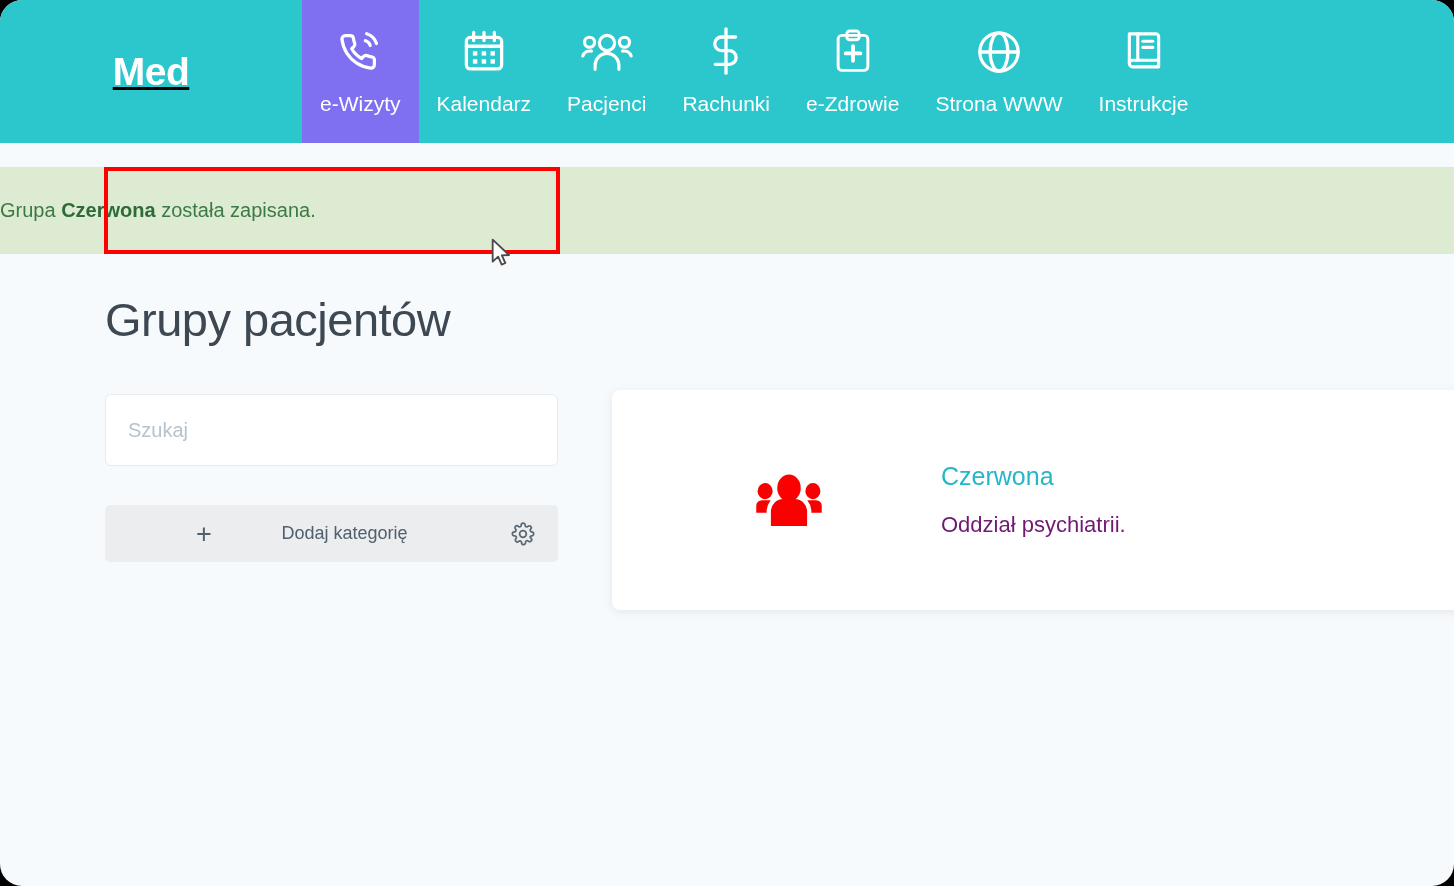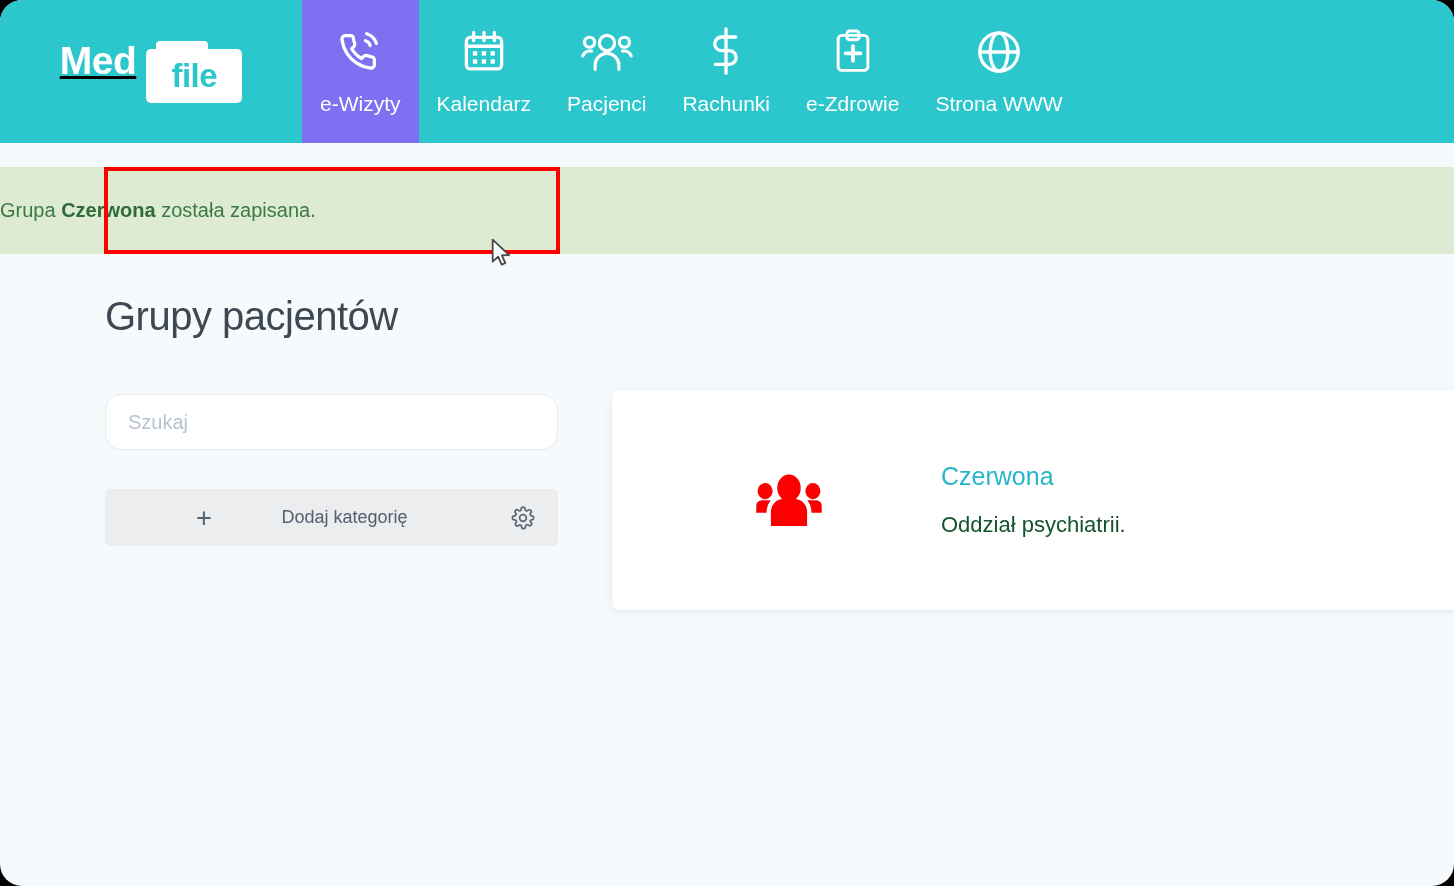--- a/index.html
+++ b/index.html
@@ -152,39 +152,39 @@
     left: 0;
     top: 254px;
     width: 1454px;
     height: 632px;
   }
 
   #page-title {
     position: absolute;
     left: 105px;
     top: 42px;
-    font-size: 40px;
+    font-size: 47px;
     font-weight: 400;
     color: #3d4852;
     letter-spacing: -0.5px;
     line-height: 1;
   }
 
   #left-col {
     position: absolute;
     left: 105px;
     top: 140px;
     width: 453px;
   }
 
   #search-input {
     width: 453px;
-    height: 56px;
+    height: 72px;
     border: 1px solid #e6ebef;
-    border-radius: 16px;
+    border-radius: 6px;
     background: #ffffff;
     padding: 0 22px;
     font-size: 20px;
     color: #3d4852;
     font-family: "Liberation Sans", sans-serif;
     outline: none;
   }
   #search-input::placeholder { color: #b8c2cc; }
 
   #add-category-button {
@@ -258,21 +258,21 @@
   }
   #card-title {
     font-size: 25px;
     color: #24b7c9;
     line-height: 1.1;
     cursor: pointer;
   }
   #card-desc {
     margin-top: 22px;
     font-size: 22px;
-    color: #14532d;
+    color: #701a75;
     line-height: 1.1;
   }
 
   
   #cursor {
     position: absolute;
     left: 490px;
     top: 238px;
     width: 22px;
     height: 30px;
@@ -282,25 +282,20 @@
 </head>
 <body>
 
 <div id="app-window">
 
   <nav id="topnav">
 
     <div id="logo-block">
       <div class="logo-wrap">
         <span class="logo-med">Med</span>
-        <span class="logo-folder">
-          <span class="tab"></span>
-          <span class="body"></span>
-          <span class="file-text">file</span>
-        </span>
       </div>
     </div>
 
     <div class="nav-item active">
       <span class="nav-icon">
         <svg width="46" height="46" viewBox="0 0 24 24" fill="none" stroke="#ffffff" stroke-width="1.7" stroke-linecap="round" stroke-linejoin="round">
           <path d="M15.5 2.5c1.2.4 2.3 1 3.2 1.9.9.9 1.5 2 1.9 3.2"></path>
           <path d="M14.8 6.1c.6.2 1.1.5 1.6.9.4.4.7 1 .9 1.6"></path>
           <path d="M19.5 16.1v2.6a1.7 1.7 0 0 1-1.9 1.7 16.8 16.8 0 0 1-7.3-2.6 16.5 16.5 0 0 1-5.1-5.1A16.8 16.8 0 0 1 2.6 5.4 1.7 1.7 0 0 1 4.3 3.5h2.6a1.7 1.7 0 0 1 1.7 1.5c.1.8.3 1.6.6 2.4a1.7 1.7 0 0 1-.4 1.8l-1.1 1.1a13.5 13.5 0 0 0 5.1 5.1l1.1-1.1a1.7 1.7 0 0 1 1.8-.4c.8.3 1.6.5 2.4.6a1.7 1.7 0 0 1 1.4 1.2z"></path>
         </svg>
@@ -367,20 +362,32 @@
       <span class="nav-icon">
         <svg width="46" height="46" viewBox="0 0 24 24" fill="none" stroke="#ffffff" stroke-width="1.7" stroke-linecap="round" stroke-linejoin="round">
           <circle cx="12" cy="12" r="10"></circle>
           <line x1="2" y1="12" x2="22" y2="12"></line>
           <ellipse cx="12" cy="12" rx="4.6" ry="10"></ellipse>
         </svg>
       </span>
       <span class="nav-label">Strona WWW</span>
     </div>
 
+    <div class="nav-item">
+      <span class="nav-icon">
+        <svg width="44" height="46" viewBox="0 0 24 25" fill="none" stroke="#ffffff" stroke-width="1.7" stroke-linecap="round" stroke-linejoin="round">
+          <path d="M4 2.6h14.4a1.6 1.6 0 0 1 1.6 1.6v16.4H5.8A1.8 1.8 0 0 1 4 18.8z"></path>
+          <path d="M4 18.8a1.8 1.8 0 0 1 1.8-1.8H20"></path>
+          <line x1="8.6" y1="2.6" x2="8.6" y2="17"></line>
+          <line x1="11.4" y1="6.6" x2="16.8" y2="6.6"></line>
+          <line x1="11.4" y1="10" x2="16.8" y2="10"></line>
+        </svg>
+      </span>
+      <span class="nav-label">Instrukcje</span>
+    </div>
 
   </nav>
 
   <div id="alert-bar">
     <div id="alert-text">
       <span>Grupa </span><b>Czerwona</b><span> została zapisana.</span>
     </div>
   </div>
   <div id="alert-highlight"></div>
 

